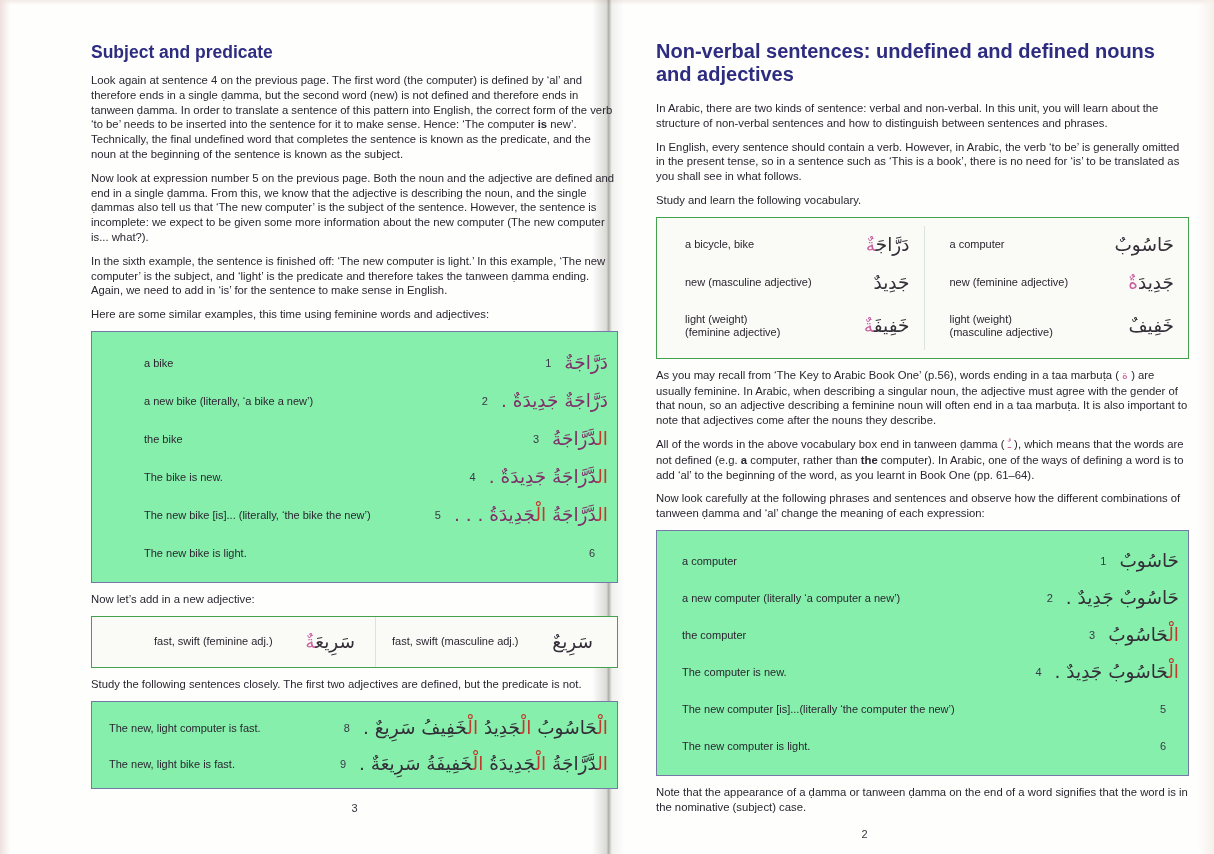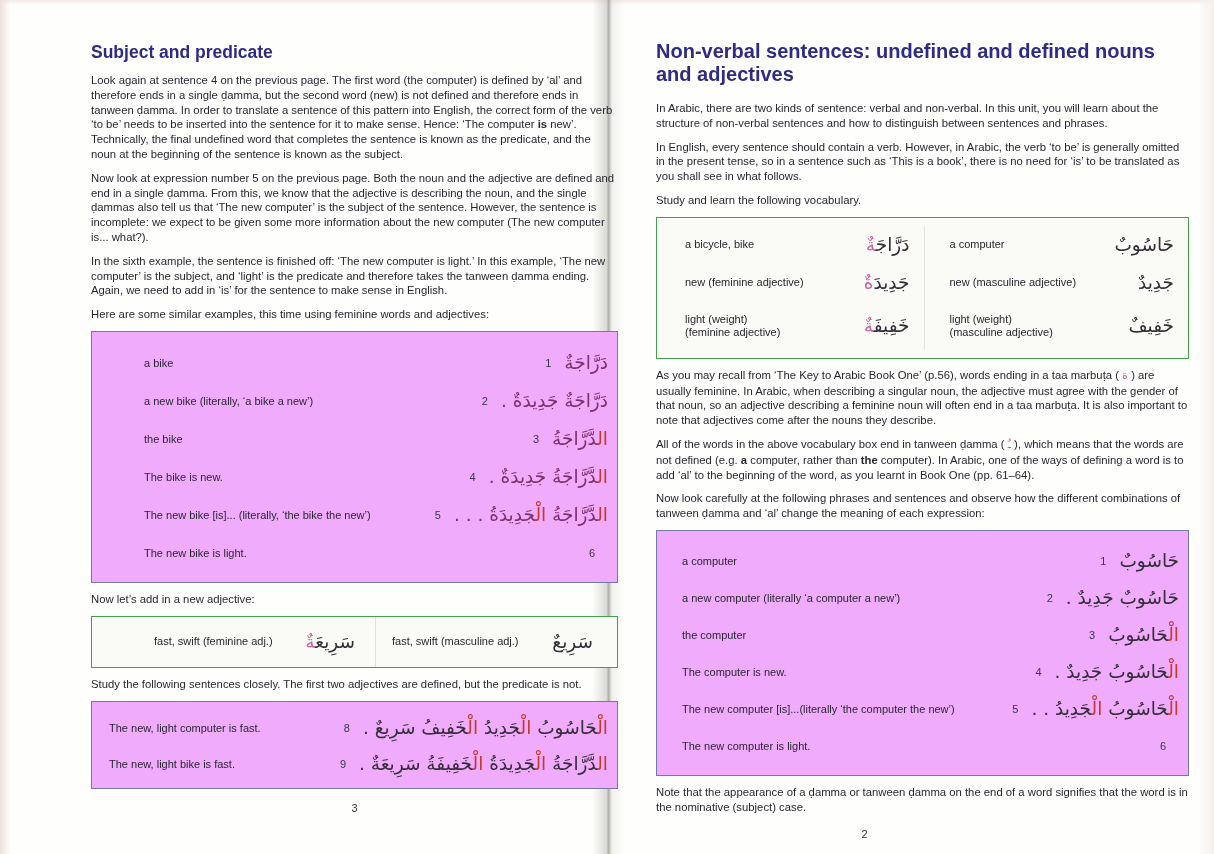--- a/index.html
+++ b/index.html
@@ -20,21 +20,21 @@
   h1.title{margin:0 0 10px 0;color:var(--heading,#2d2c80);font-weight:bold;}
   .page.left h1.title{font-size:17.5px;}
   .page.right h1.title{font-size:20px;margin-bottom:15px;}
   p.body{margin:0 0 9px 0;font-size:11.3px;line-height:14.8px;}
   .sg-b{font-weight:bold;text-align:right;}
   .sg-r{color:var(--al-red,#c23a2e);}
   .sg-m{color:var(--word-purple,#7e3069);}
   .sg-k{color:#332e38;}
   .sg-p{color:var(--ending-pink,#c95f9f);}
   .sg-ar{font-family:"DejaVu Sans",sans-serif;}
-  .exbox{border:1.4px solid var(--blue-border,#7577a8);background:#f0abfc;margin:6px 0 9px 0;}
+  .exbox{border:1.4px solid var(--blue-border,#7577a8);background:#86efac;margin:6px 0 9px 0;}
   #lbox1{padding:12px 0 10px 0;}
   #lbox1 .exrow{height:38px;}
   #lbox1 .en{padding-left:52px;}
   #lbox2{padding:8px 0 6px 0;}
   #lbox2 .exrow{height:36px;}
   #lbox2 .en{padding-left:17px;}
   #rbox{padding:12px 0 10px 0;}
   #rbox .exrow{height:37px;}
   #rbox .en{padding-left:25px;}
   .exrow{display:flex;align-items:center;padding-right:9px;}
@@ -149,29 +149,29 @@
         <div class="vcell">
           <div class="ven">
             <div class="venline">a computer</div>
           </div>
           <div class="var ar" dir="rtl"><span class="sg-k">حَاسُوبٌ</span></div>
         </div>
       </div>
       <div class="vrow">
         <div class="vcell">
           <div class="ven">
+            <div class="venline">new (masculine adjective)</div>
+          </div>
+          <div class="var ar" dir="rtl"><span class="sg-k">جَدِيدٌ</span></div>
+        </div>
+        <div class="vcell">
+          <div class="ven">
             <div class="venline">new (feminine adjective)</div>
           </div>
           <div class="var ar" dir="rtl"><span class="sg-k">جَدِيدَ</span><span class="sg-p">ةٌ</span></div>
-        </div>
-        <div class="vcell">
-          <div class="ven">
-            <div class="venline">new (masculine adjective)</div>
-          </div>
-          <div class="var ar" dir="rtl"><span class="sg-k">جَدِيدٌ</span></div>
         </div>
       </div>
       <div class="vrow two">
         <div class="vcell">
           <div class="ven">
             <div class="venline">light (weight)</div>
             <div class="venline">(feminine adjective)</div>
           </div>
           <div class="var ar" dir="rtl"><span class="sg-k">خَفِيفَ</span><span class="sg-p">ةٌ</span></div>
         </div>
@@ -204,21 +204,20 @@
         <div class="ar" dir="rtl"><span class="sg-r">الْ</span><span class="sg-k">حَاسُوبُ</span></div>
       </div>
       <div class="exrow">
         <div class="en">The computer is new.</div>
         <div class="num">4</div>
         <div class="ar" dir="rtl"><span class="sg-r">الْ</span><span class="sg-k">حَاسُوبُ جَدِيدٌ .</span></div>
       </div>
       <div class="exrow">
         <div class="en">The new computer [is]...(literally ‘the computer the new’)</div>
         <div class="num">5</div>
-        <div class="ar" dir="rtl"><span class="sg-r">الْ</span><span class="sg-k">حَاسُوبُ </span><span class="sg-r">الْ</span><span class="sg-k">جَدِيدُ . .</span></div>
       </div>
       <div class="exrow">
         <div class="en">The new computer is light.</div>
         <div class="num">6</div>
       </div>
     </div>
   <p class="body"><span>Note that the appearance of a ḍamma or tanween ḍamma on the end of a word signifies that the word is in the nominative (subject) case.</span></p>
   <div class="pagenum">2</div>
 </section>
 

